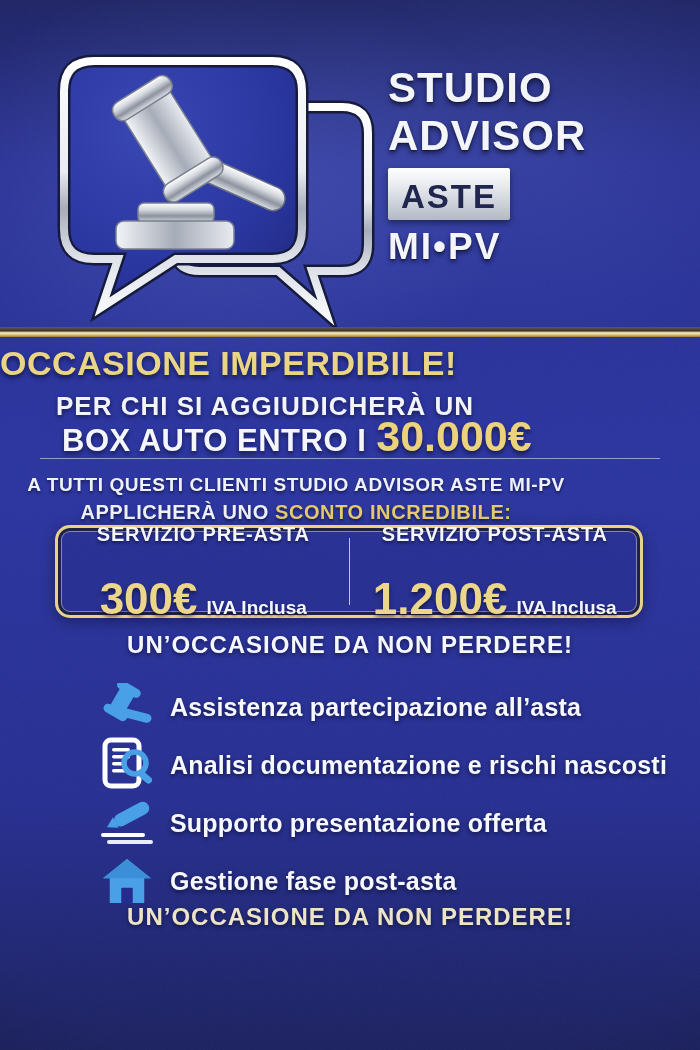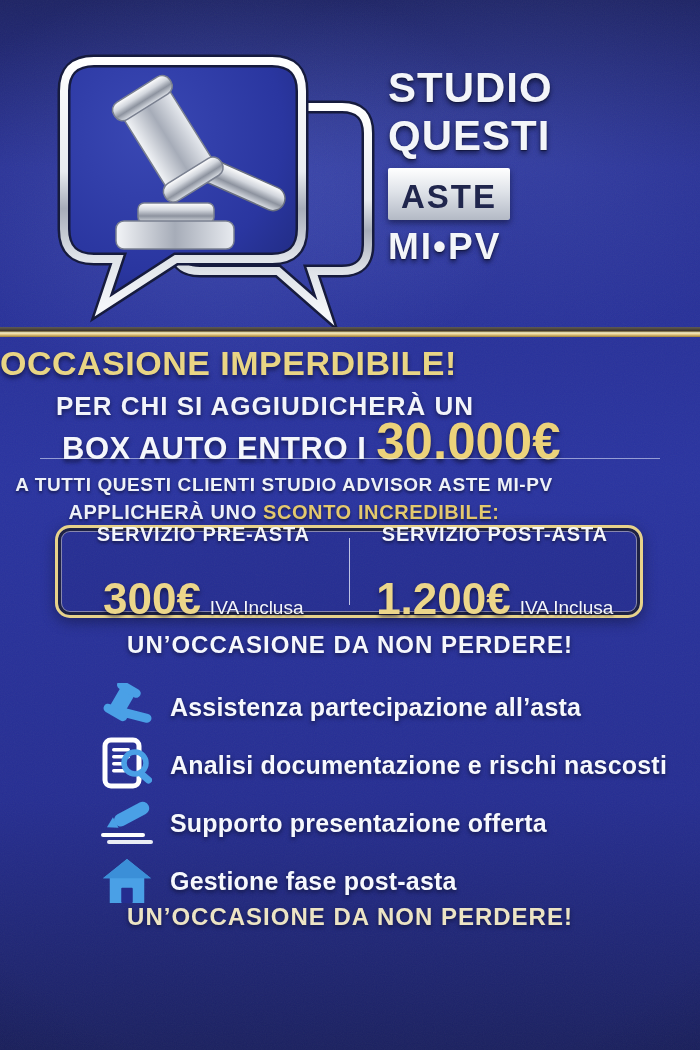--- a/index.html
+++ b/index.html
@@ -43,25 +43,25 @@
     position:absolute;left:56px;top:391px;
     font-size:26px;font-weight:600;letter-spacing:1px;color:#f2f4fa;
     text-shadow:0 2px 4px rgba(8,10,35,.6);
   }
   .subline2{position:absolute;left:62px;top:412px;height:52px;display:flex;align-items:baseline;}
   .subline2-white{
     font-size:31px;font-weight:800;letter-spacing:.5px;color:#f4f6fb;line-height:52px;
     text-shadow:0 3px 4px rgba(8,10,35,.6);
   }
   .subline2-gold{
-    margin-left:10px;font-size:51px;font-weight:800;letter-spacing:0;color:#ecd27a;
+    margin-left:10px;font-size:43px;font-weight:800;letter-spacing:0;color:#ecd27a;
     text-shadow:0 3px 4px rgba(8,10,35,.6);
   }
   .thin-divider{position:absolute;left:40px;top:458px;width:620px;height:1px;background:rgba(235,240,255,.55);}
-  .clients{position:absolute;left:0;top:474px;width:568px;text-align:center;color:#eef1f8;}
+  .clients{position:absolute;left:12px;top:474px;width:568px;text-align:center;color:#eef1f8;}
   .clients-line1{font-size:19px;font-weight:600;letter-spacing:.6px;text-shadow:0 2px 3px rgba(8,10,35,.6);}
   .clients-line2{margin-top:5px;font-size:20px;font-weight:700;letter-spacing:.6px;text-shadow:0 2px 3px rgba(8,10,35,.6);}
   .gold-strong{color:#e4c96e;font-weight:800;}
   
   .pricebox{
     position:absolute;left:55px;top:525px;width:588px;height:93px;box-sizing:border-box;
     border:3px solid #e7d28a;border-radius:15px;
     box-shadow:inset 0 0 0 3px rgba(12,16,50,.85), inset 0 0 0 4px rgba(250,240,205,.45), 0 4px 14px rgba(0,0,0,.35);
     display:flex;align-items:stretch;background:rgba(10,14,50,.08);
   }
@@ -69,21 +69,21 @@
   .price-sep{width:1px;margin:10px 0;background:rgba(240,244,255,.75);}
   .price-label{
     font-size:20px;font-weight:700;letter-spacing:.8px;color:#f4f6fb;
     text-shadow:0 2px 3px rgba(8,10,35,.6);
   }
   .price-row{display:flex;align-items:baseline;margin-top:-2px;}
   .price-value{
     font-size:44px;font-weight:800;color:#ecd68a;letter-spacing:0;
     text-shadow:0 3px 4px rgba(8,10,35,.6);
   }
-  .price-note{margin-left:9px;font-size:19px;font-weight:400;color:#f4f6fb;text-shadow:0 2px 3px rgba(8,10,35,.6);}
+  .price-note{margin-left:9px;font-size:19px;font-weight:700;color:#f4f6fb;text-shadow:0 2px 3px rgba(8,10,35,.6);}
   
   .cta{position:absolute;left:0;width:700px;text-align:center;font-weight:800;letter-spacing:1px;
        text-shadow:0 2px 4px rgba(8,10,35,.6);}
   .cta-top{top:631px;font-size:24px;color:#f5f7fc;}
   .cta-bottom{top:903px;font-size:24px;color:#ece4c4;}
   .services{position:absolute;left:82px;top:662px;margin:16px;padding:0;list-style:none;}
   .service{display:flex;align-items:center;height:58px;}
   .service-icon{width:58px;display:flex;justify-content:center;align-items:center;flex:none;}
   .service-label{
     margin-left:14px;font-size:25px;font-weight:700;color:#f6f8fd;letter-spacing:.2px;
@@ -142,21 +142,21 @@
         <rect x="86" y="36" width="66" height="20" rx="9" fill="url(#metal)" stroke="#7a8090" stroke-width="1.5"></rect>
         <rect x="86" y="132" width="66" height="20" rx="9" fill="url(#metal)" stroke="#7a8090" stroke-width="1.5"></rect>
       </g>
       <rect x="88" y="158" width="76" height="20" rx="6" fill="url(#metal)" stroke="#7a8090" stroke-width="1.5"></rect>
       <rect x="66" y="176" width="118" height="28" rx="8" fill="url(#metal2)" stroke="#7a8090" stroke-width="1.5"></rect>
     </svg>
   </div>
 
   <div class="brand">
     <div class="brand-line">STUDIO</div>
-    <div class="brand-line">QUESTI</div>
+    <div class="brand-line">ADVISOR</div>
     <div class="brand-badge">ASTE</div>
     <div class="brand-line brand-region">MI•PV</div>
   </div>
 
   <div class="gold-divider"></div>
 
   <div class="headline">OCCASIONE IMPERDIBILE!</div>
   <div class="subline1">PER CHI SI AGGIUDICHERÀ UN</div>
   <div class="subline2">
     <span class="subline2-white">BOX AUTO ENTRO I</span>

